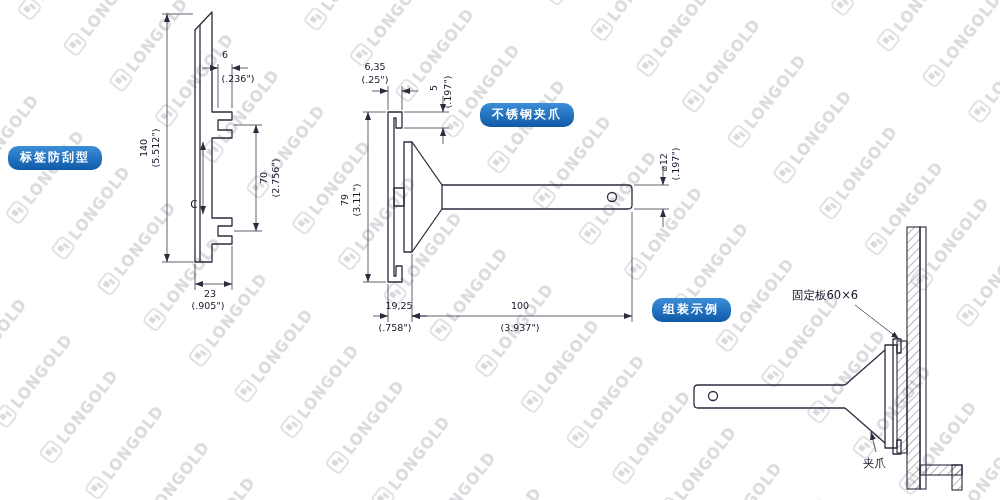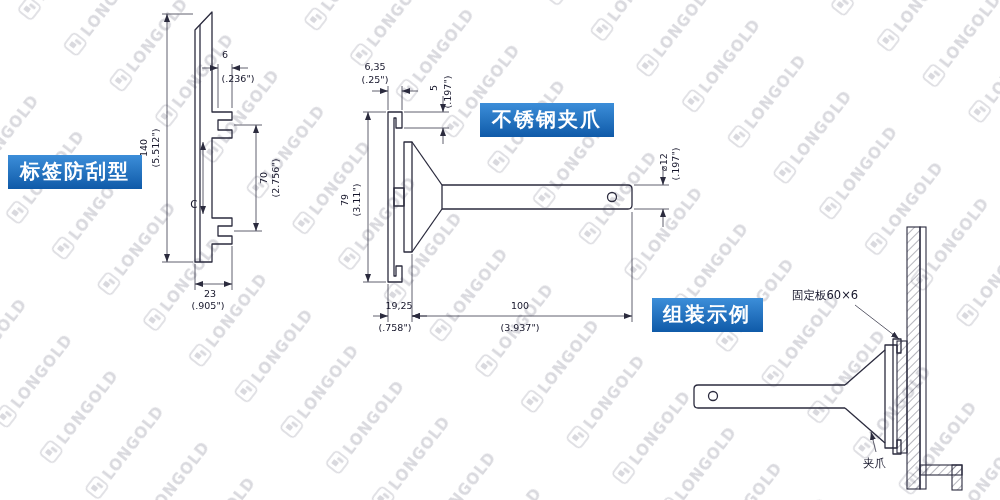--- a/index.html
+++ b/index.html
@@ -14,22 +14,22 @@
   .drw{position:absolute;z-index:1;}
   .part path,.part line,.part rect,.part circle{fill:none;stroke:#2b2b3e;stroke-width:1.3;stroke-linejoin:round;}
   .hatched{stroke:#2b2b3e;stroke-width:1.1;}
   .dim line{stroke:#2b2b3e;stroke-width:0.75;fill:none;}
   .dtxt{font-size:9.5px;fill:#15152a;}
   .dtxt-lg{font-size:10.5px;fill:#15152a;}
   .cntxt{font-size:11.5px;fill:#15152a;}
   
   .badge{position:absolute;z-index:2;padding:3px 12px 4px 12px;
          background:linear-gradient(180deg,#3c8ed9,#0f5aa8);
-         color:#ffffff;font-size:20px;font-weight:bold;letter-spacing:2px;
-         font-family:"DejaVu Sans","Liberation Sans",sans-serif;}
+         color:#ffffff;font-size:12px;font-weight:bold;letter-spacing:2px;
+         font-family:"DejaVu Sans","Liberation Sans",sans-serif;border-radius:10px;}
 </style>
 </head>
 <body>
 
 <div id="page">
 
   <svg id="wm-layer" width="1000" height="500">
     <defs>
       <pattern id="wmp" width="168" height="58" patternUnits="userSpaceOnUse" patternTransform="rotate(-52)">
         <g>
@@ -170,17 +170,17 @@
       <rect class="hatched" x="272" y="250" width="10" height="25" fill="url(#hatchC)"></rect>
     </g>
     <g class="dim">
       <line x1="175" y1="90" x2="219" y2="124" marker-end="url(#arC)"></line>
       <line x1="196" y1="237" x2="191" y2="217" marker-end="url(#arC)"></line>
     </g>
     <text class="cntxt" x="112" y="84" text-anchor="start">固定板60×6</text>
     <text class="cntxt" x="183" y="252" text-anchor="start">夹爪</text>
   </svg>
 
-  <div class="badge" style="left:8px;top:155px;">标签防刮型</div>
+  <div class="badge" style="left:8px;top:146px;">标签防刮型</div>
   <div class="badge" style="left:480px;top:103px;">不锈钢夹爪</div>
   <div class="badge" style="left:652px;top:298px;padding-left:11px;">组装示例</div>
 
 </div>
 
 </body></html>

